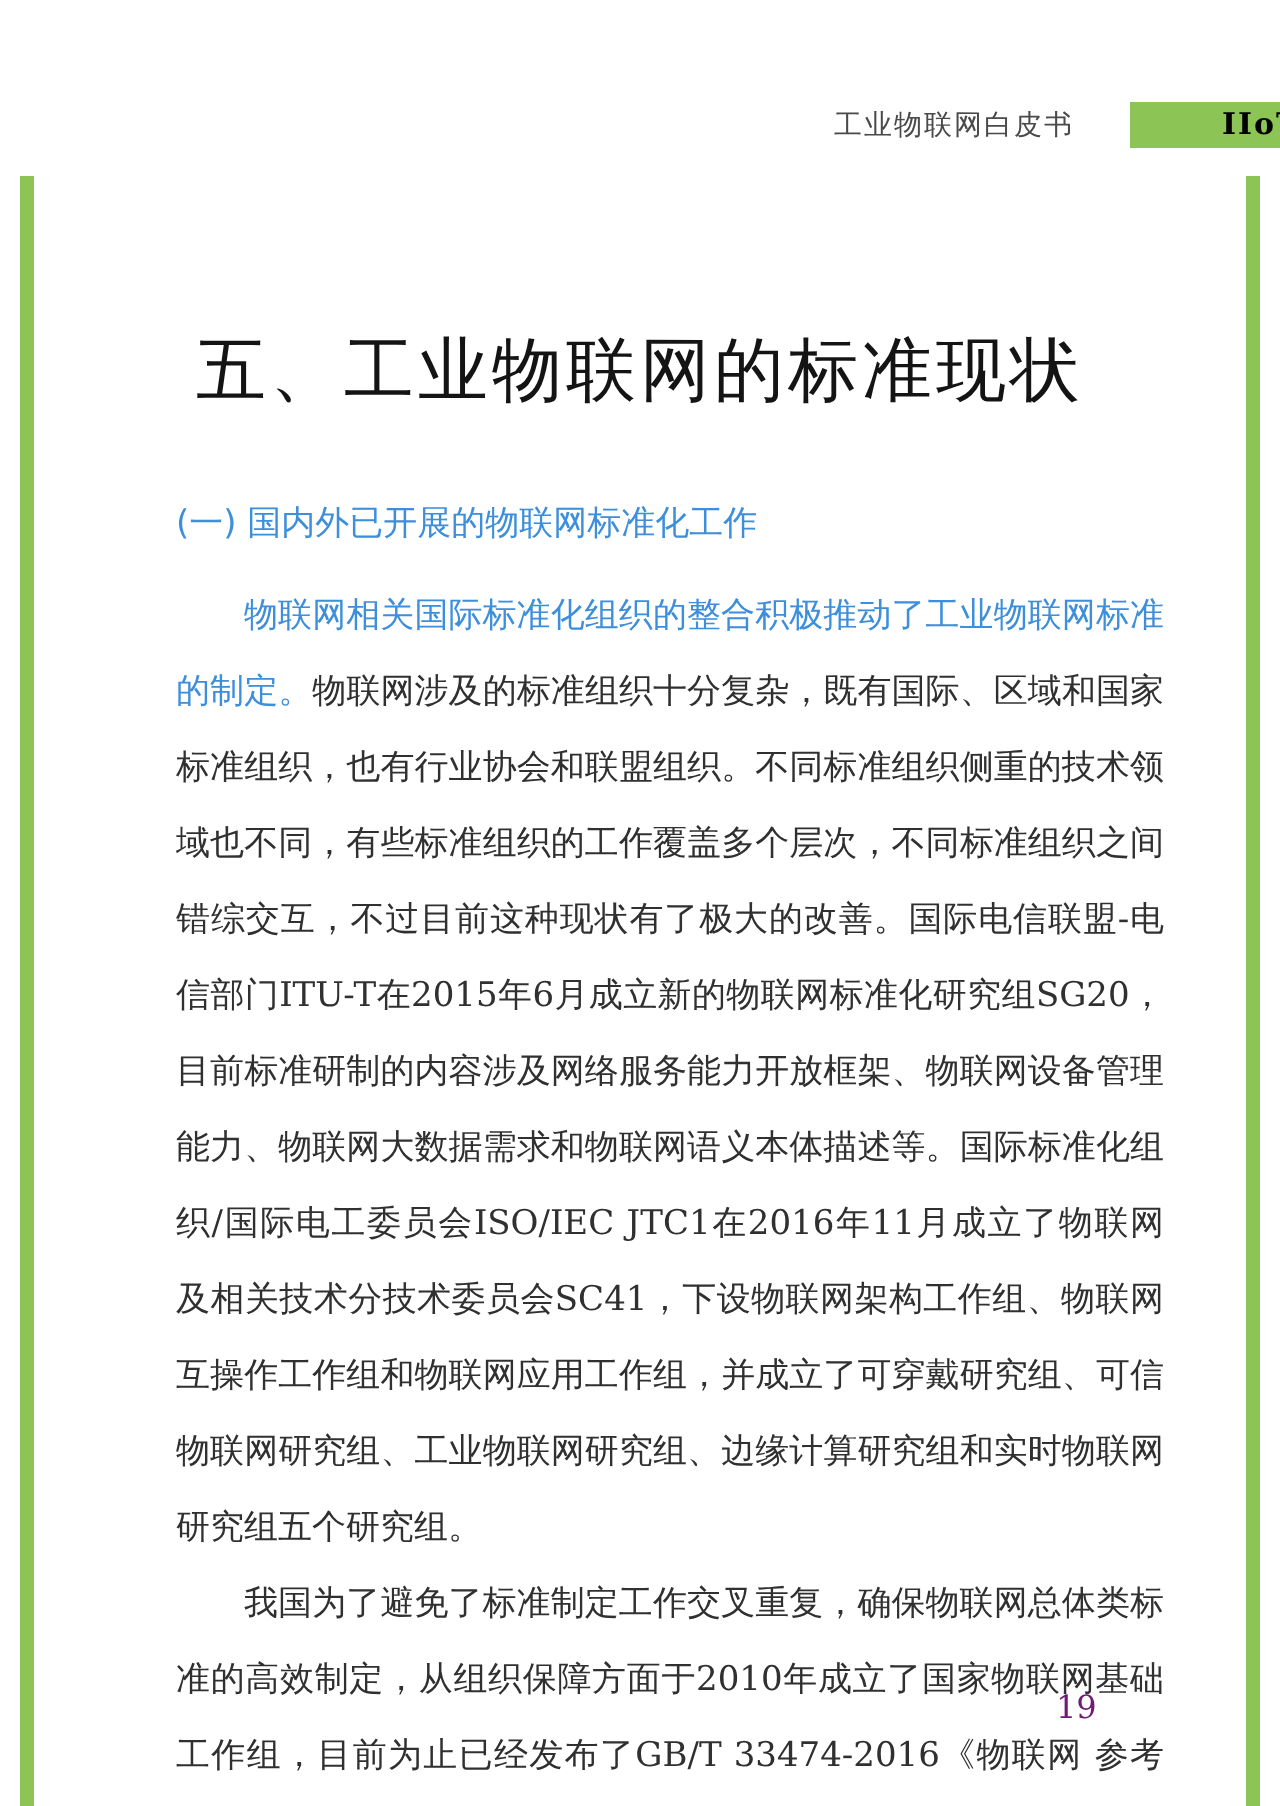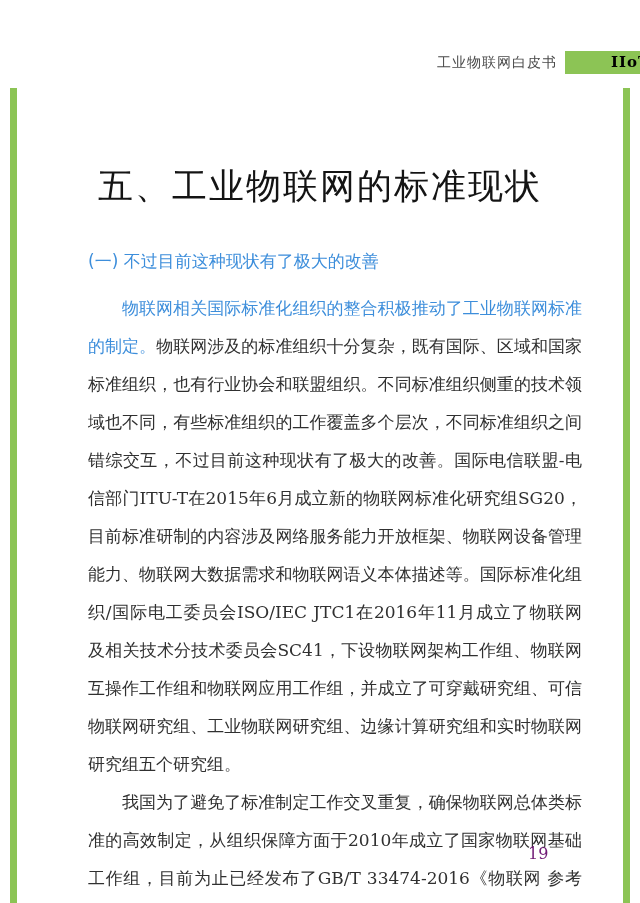--- a/index.html
+++ b/index.html
@@ -29,20 +29,21 @@
   .accent-bar.left{left:10px;}
   .accent-bar.right{right:10px;}
   
   .header{
     position:absolute;
     top:51px;right:0;left:0;
     height:23px;
     display:flex;
     justify-content:flex-end;
     align-items:center;
+    gap:20px;
   }
   .header-title{
     font-size:14px;
     letter-spacing:1px;
     color:var(--header-text);
     margin-right:8px;
   }
   .header-badge{
     width:75px;height:23px;
     background:var(--accent-green);
@@ -106,21 +107,21 @@
   <div class="accent-bar left"></div>
   <div class="accent-bar right"></div>
 
   <div class="header">
     <span class="header-title">工业物联网白皮书</span>
     <span class="header-badge">IIoT</span>
   </div>
 
   <h1 class="chapter-title">五、工业物联网的标准现状</h1>
 
-  <h2 class="section-heading">(一) 不过目前这种现状有了极大的改善</h2>
+  <h2 class="section-heading">(一) 国内外已开展的物联网标准化工作</h2>
 
   <div class="body-text">
     <p><span class="lead">物联网相关国际标准化组织的整合积极推动了工业物联网标准的制定。</span><span>物联网涉及的标准组织十分复杂，既有国际、区域和国家标准组织，也有行业协会和联盟组织。不同标准组织侧重的技术领域也不同，有些标准组织的工作覆盖多个层次，不同标准组织之间错综交互，不过目前这种现状有了极大的改善。国际电信联盟-电信部门ITU-T在2015年6月成立新的物联网标准化研究组SG20，目前标准研制的内容涉及网络服务能力开放框架、物联网设备管理能力、物联网大数据需求和物联网语义本体描述等。国际标准化组织/国际电工委员会ISO/IEC JTC1在2016年11月成立了物联网及相关技术分技术委员会SC41，下设物联网架构工作组、物联网互操作工作组和物联网应用工作组，并成立了可穿戴研究组、可信物联网研究组、工业物联网研究组、边缘计算研究组和实时物联网研究组五个研究组。</span></p>
     <p><span>我国为了避免了标准制定工作交叉重复，确保物联网总体类标准的高效制定，从组织保障方面于2010年成立了国家物联网基础工作组，目前为止已经发布了GB/T 33474-2016《物联网 参考体系结构》、GB/T 33745-2017《物联网 术语》及GB/Z 33750-2017《物联</span></p>
   </div>
 
   <div class="page-number">19</div>
 
 </div>
 

